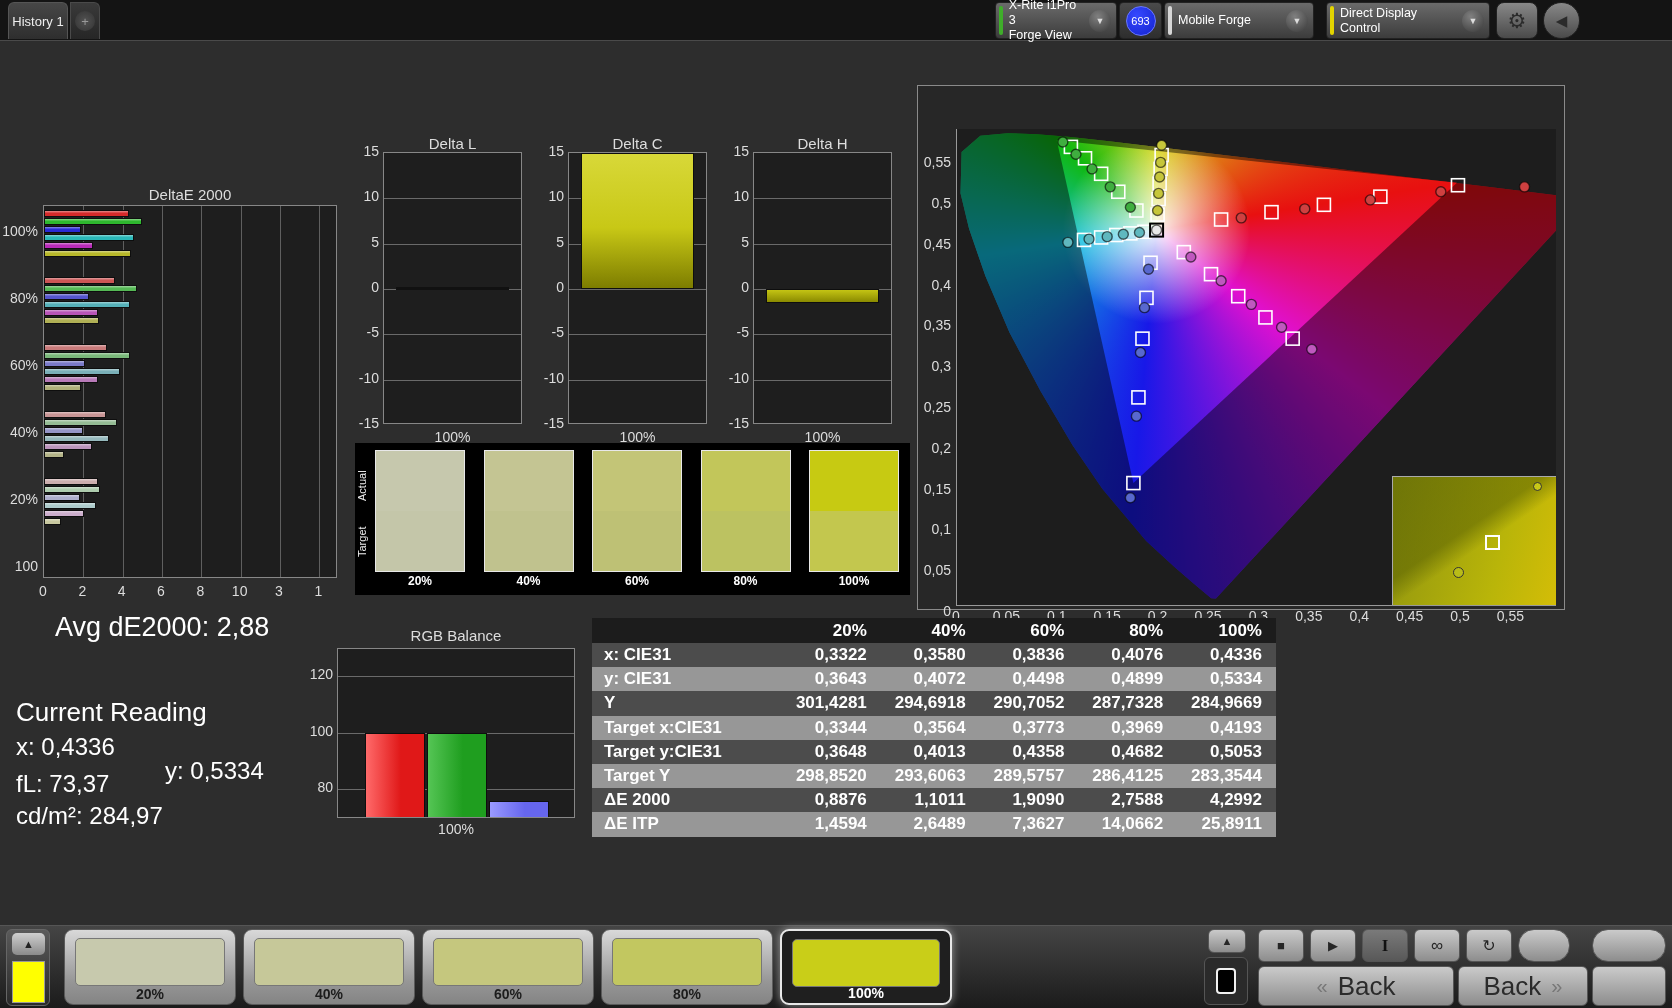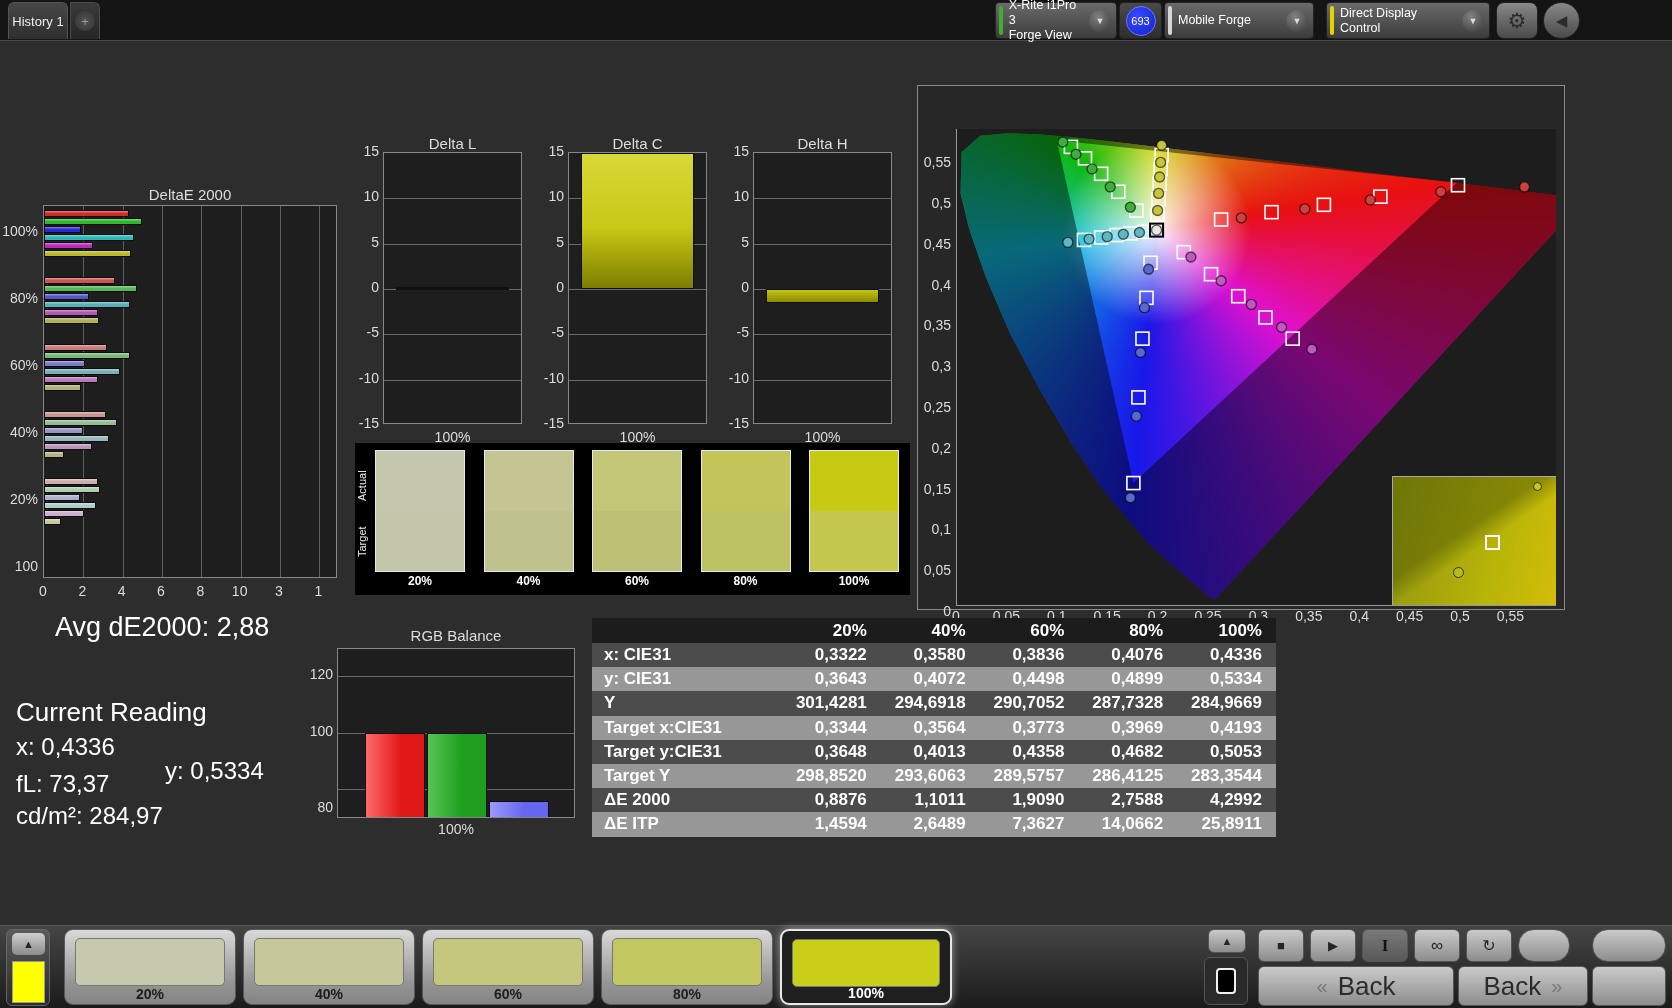--- a/index.html
+++ b/index.html
@@ -407,21 +407,21 @@
       <div class="gridh" style="top: 26.9167px;"></div>
       <div class="gridh" style="top: 83.5833px;"></div>
       <div class="gridh" style="top: 140.25px;"></div>
       <div class="bar" style="left: 27px; width: 60px; top: 83.5833px; height: 86.4167px; background: linear-gradient(to right, rgb(255, 106, 106), rgb(224, 24, 24) 60%);"></div>
       <div class="bar" style="left: 89px; width: 60px; top: 83.5833px; height: 86.4167px; background: linear-gradient(to right, rgb(85, 197, 85), rgb(31, 158, 31) 60%);"></div>
       <div class="bar" style="left: 151px; width: 60px; top: 152.15px; height: 17.85px; background: linear-gradient(to right, rgb(154, 154, 255), rgb(102, 102, 238) 60%);"></div>
     </div>
   <div id="rgb-ylabels">
       <div class="tick" style="left: 300px; top: 665.917px; width: 33px; text-align: right;">120</div>
       <div class="tick" style="left: 300px; top: 722.583px; width: 33px; text-align: right;">100</div>
-      <div class="tick" style="left: 300px; top: 779.25px; width: 33px; text-align: right; margin-top: 20px;">80</div>
+      <div class="tick" style="left: 300px; top: 779.25px; width: 33px; text-align: right;">80</div>
     </div>
   <div class="xlabel" style="left:337px; top:821px; width:238px;">100%</div>
 
   <div id="table">
       <div class="cell hd"></div>
       <div class="cell hd">20%</div>
       <div class="cell hd">40%</div>
       <div class="cell hd">60%</div>
       <div class="cell hd">80%</div>
       <div class="cell hd">100%</div>

